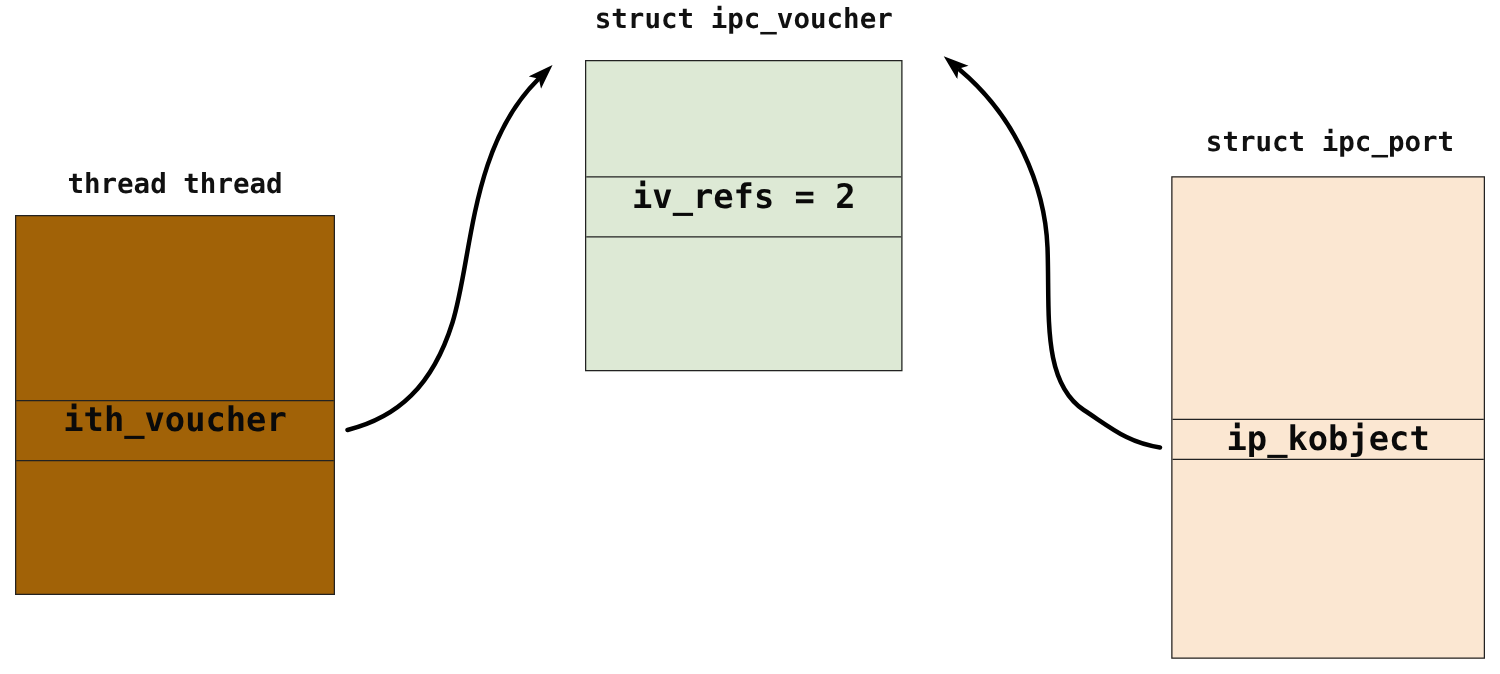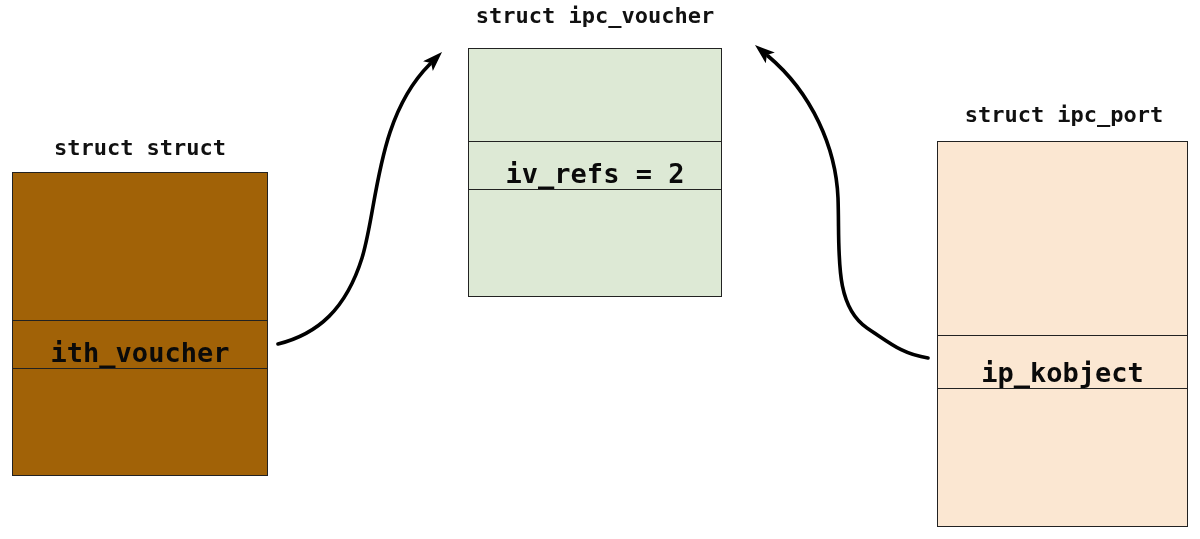--- a/index.html
+++ b/index.html
@@ -30,21 +30,21 @@
     border: 1.6px solid #222222;
   }
 
   .row { width: 100%; flex: 0 0 auto; }
   .row.fill { flex: 1 1 auto; }
 
   .row.field {
     border-top: 1.4px solid #222222;
     border-bottom: 1.4px solid #222222;
     display: flex;
-    align-items: flex-end;
+    align-items: flex-start;
     justify-content: center;
   }
 
   .field-label {
     font-size: 27px;
     font-weight: bold;
     color: #0a0a0a;
     white-space: pre;
   }
 
@@ -59,21 +59,21 @@
     fill: none;
     stroke-width: 3.6;
     stroke-linecap: round;
   }
 </style>
 </head>
 <body>
 
 <div class="canvas" style="background-color: rgb(255, 255, 255);">
 
-  <div class="struct-title" style="left:12px; top:135px; width:256px; text-align:center;">struct struct</div>
+  <div class="struct-title" style="left:12px; top:135px; width:256px; text-align:center;">thread thread</div>
 
   <div class="struct-box" style="left: 12px; top: 172px; width: 256px; height: 304px; background-color: #a16207;">
     <div class="row" style="height:147px;"></div>
     <div class="row field" style="height:49px;">
       <span class="field-label">ith_voucher</span>
     </div>
     <div class="row fill"></div>
   </div>
 
   <div class="struct-title title-centered" style="left:595px; top:3px;">struct ipc_voucher</div>
@@ -83,21 +83,21 @@
     <div class="row field" style="height:49px;">
       <span class="field-label">iv_refs = 2</span>
     </div>
     <div class="row fill"></div>
   </div>
 
   <div class="struct-title title-centered" style="left:1064px; top:102px;">struct ipc_port</div>
 
   <div class="struct-box" style="left: 937px; top: 141px; width: 251px; height: 386px; background-color: rgb(251, 231, 210);">
     <div class="row" style="height:193px;"></div>
-    <div class="row field" style="height:54px;">
+    <div class="row field" style="height:33px;">
       <span class="field-label">ip_kobject</span>
     </div>
     <div class="row fill"></div>
   </div>
 
   <svg class="arrow-layer" viewBox="0 0 1200 539">
     <defs>
       <marker id="arrowhead" markerUnits="userSpaceOnUse" markerWidth="24" markerHeight="18" refX="3" refY="7" orient="auto">
         <path d="M0,0 L20,7 L0,14 L4.5,7 Z" fill="#000000"></path>
       </marker>

